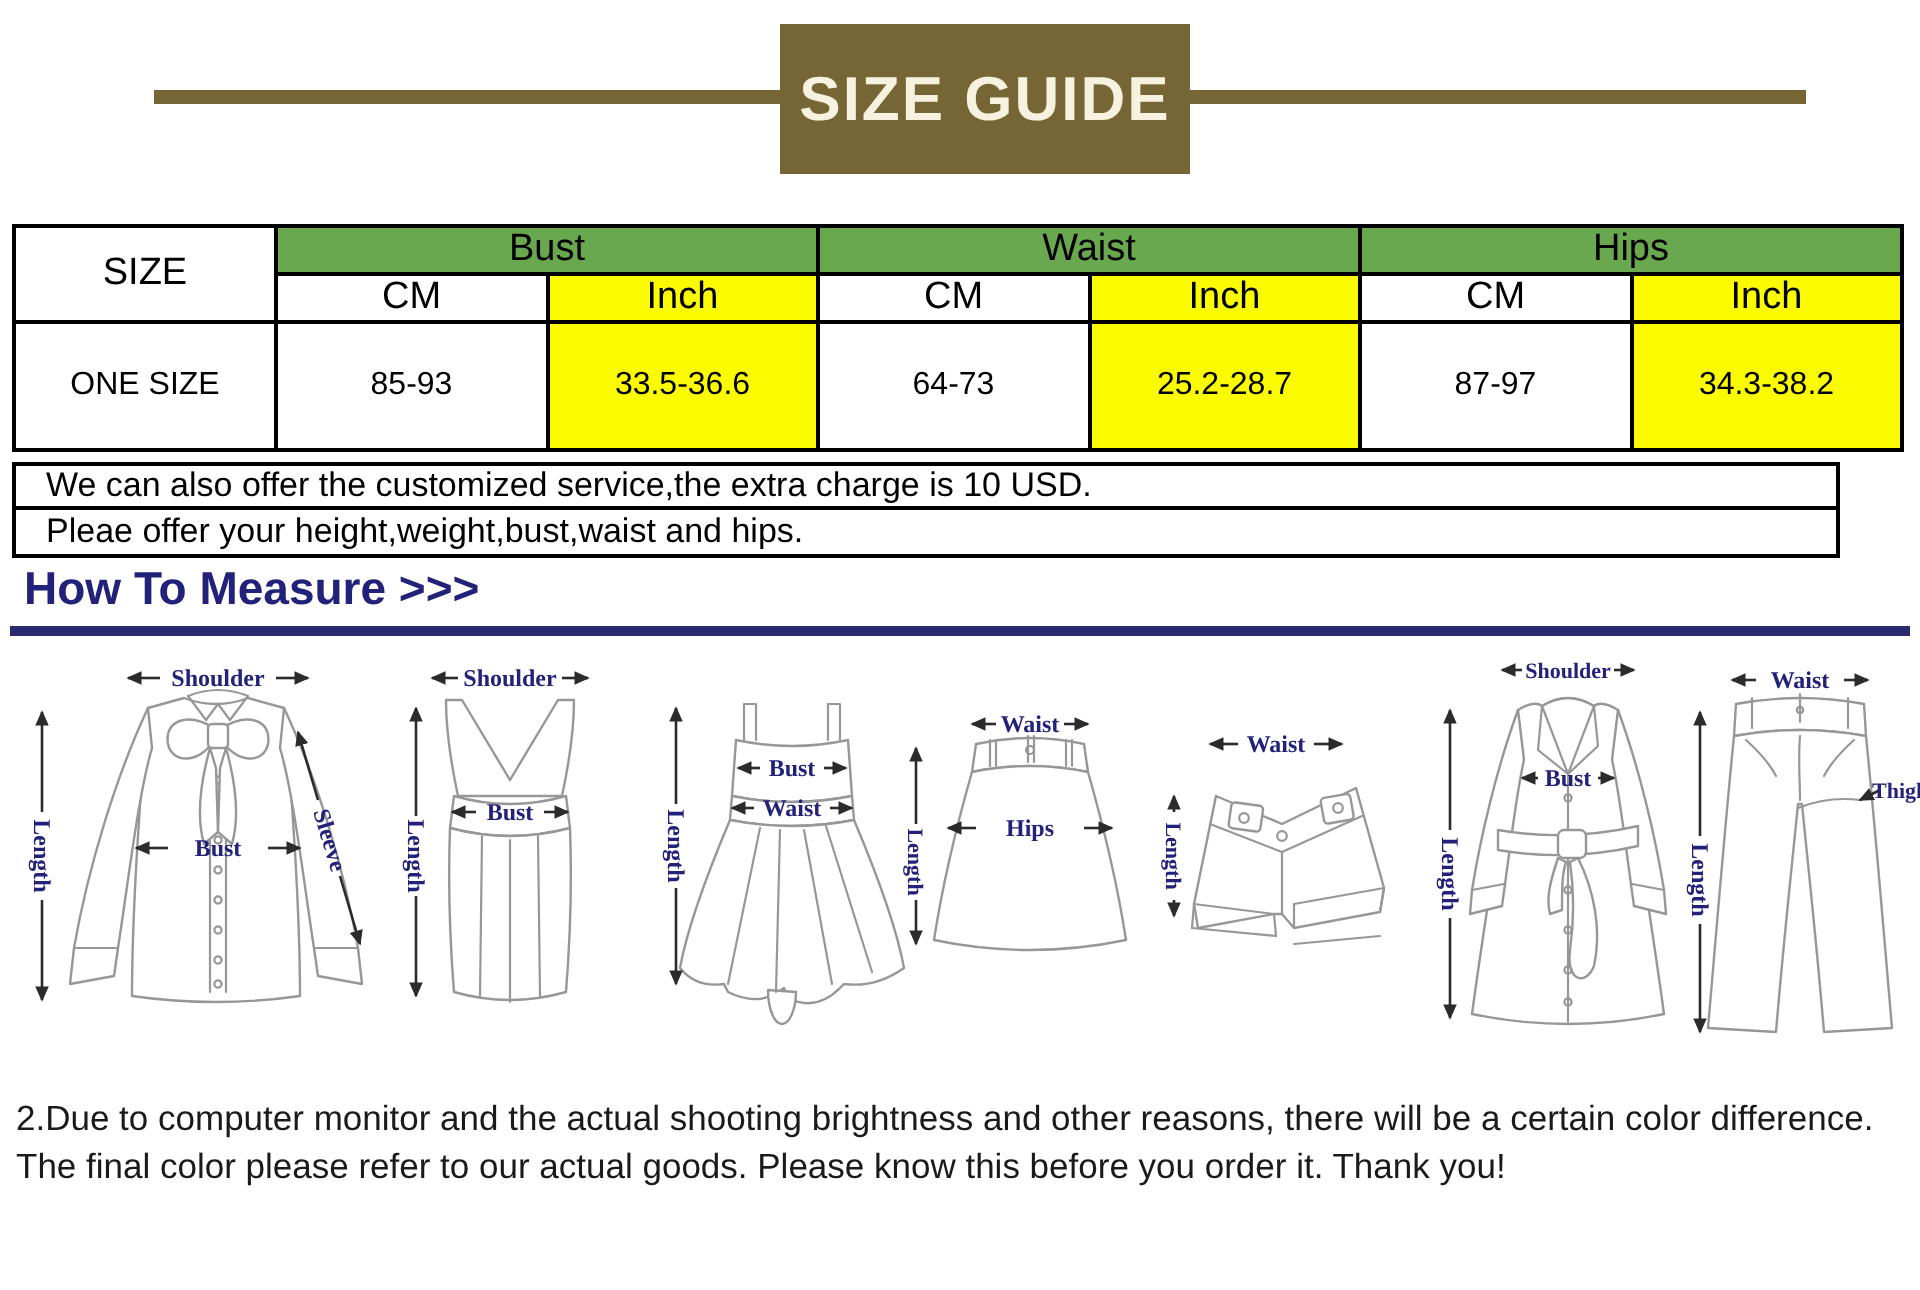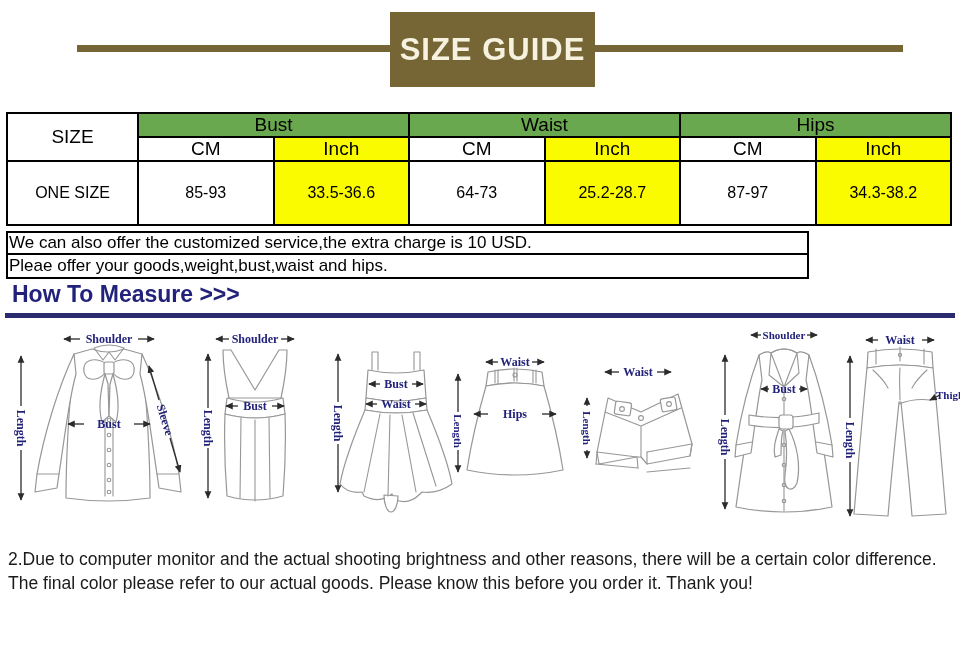--- a/index.html
+++ b/index.html
@@ -19,22 +19,22 @@
                    table-layout:fixed;}
   table.size-table td{border:2px solid #000;text-align:center;vertical-align:middle;
                       font-size:19px;padding:0;}
   tr.grp-row{height:18px;} tr.unit-row{height:21px;} tr.data-row{height:64px;}
   tr.data-row td{font-size:16px;margin-top:38px;}
   td.green{background:var(--green);}
   td.yellow{background:var(--yellow);}
   td.c-size{font-size:20px;}
 
   
-  .service-note{position:absolute;left:6px;width:803px;height:24px;border:2px solid #000;
-                box-sizing:border-box;display:flex;align-items:center;padding-left:1px;
+  .service-note{position:absolute;left:6px;width:914px;height:24px;border:2px solid #000;
+                box-sizing:border-box;display:flex;align-items:center;padding-left:15px;
                 font-size:17px;background:#fff;}
   .sn1{top:231px;} .sn2{top:255px;border-top:none;}
 
   
   .htm-heading{position:absolute;left:12px;top:281px;font-size:23px;font-weight:800;
                color:var(--navy);letter-spacing:0px;}
   .navy-rule{position:absolute;left:5px;top:313px;width:950px;height:5px;background:var(--rule);}
 
   
   .drawing{position:absolute;overflow:visible;}
@@ -95,21 +95,21 @@
       <td>87-97</td>
       <td class="yellow">34.3-38.2</td>
     </tr>
   </tbody>
     </table>
 
   <div class="service-note sn1">
     <span>We can also offer the customized service,the extra charge is 10 USD.</span>
   </div>
   <div class="service-note sn2">
-    <span>Pleae offer your goods,weight,bust,waist and hips.</span>
+    <span>Pleae offer your height,weight,bust,waist and hips.</span>
   </div>
 
   <div class="htm-heading">How To Measure &gt;&gt;&gt;</div>
   <div class="navy-rule"></div>
 
   <svg width="0" height="0" style="position:absolute">
     <defs>
       <marker id="arr" viewBox="0 0 10 10" refX="8" refY="5" markerWidth="6.5" markerHeight="6.5" orient="auto-start-reverse">
         <path class="arrhead" d="M0,1 L9,5 L0,9 Z"></path>
       </marker>

